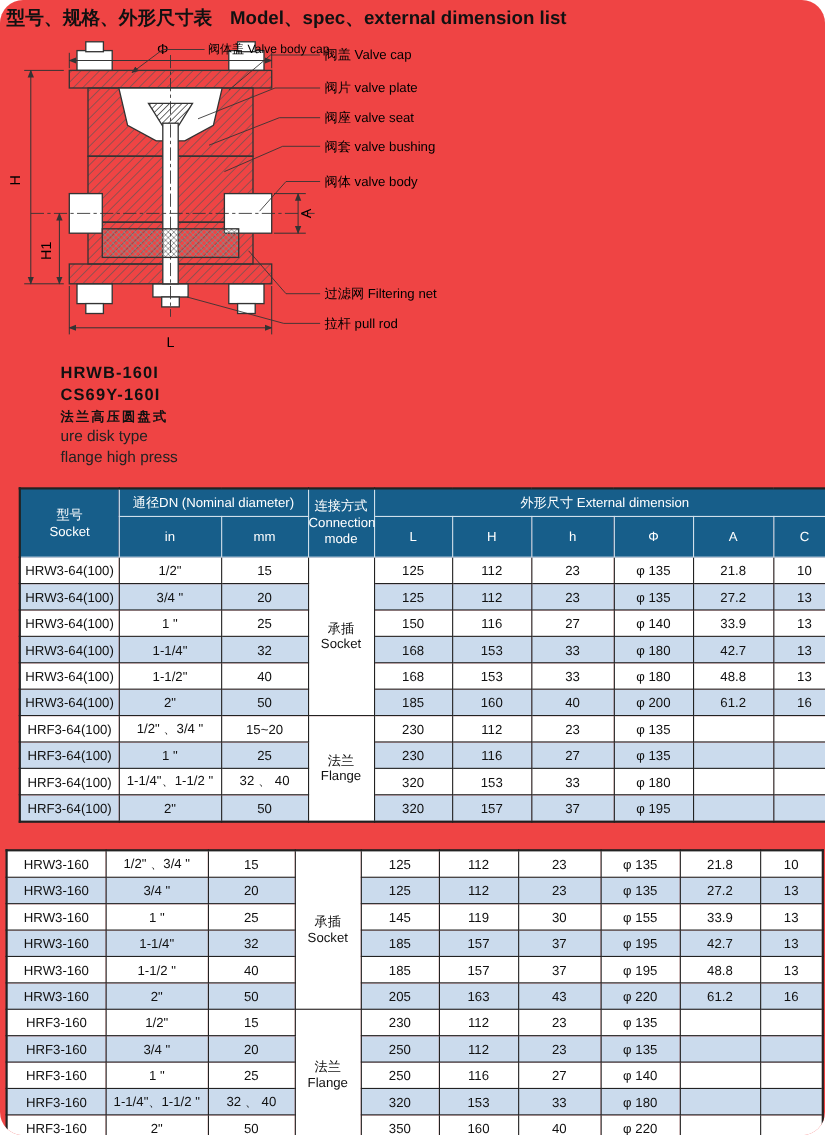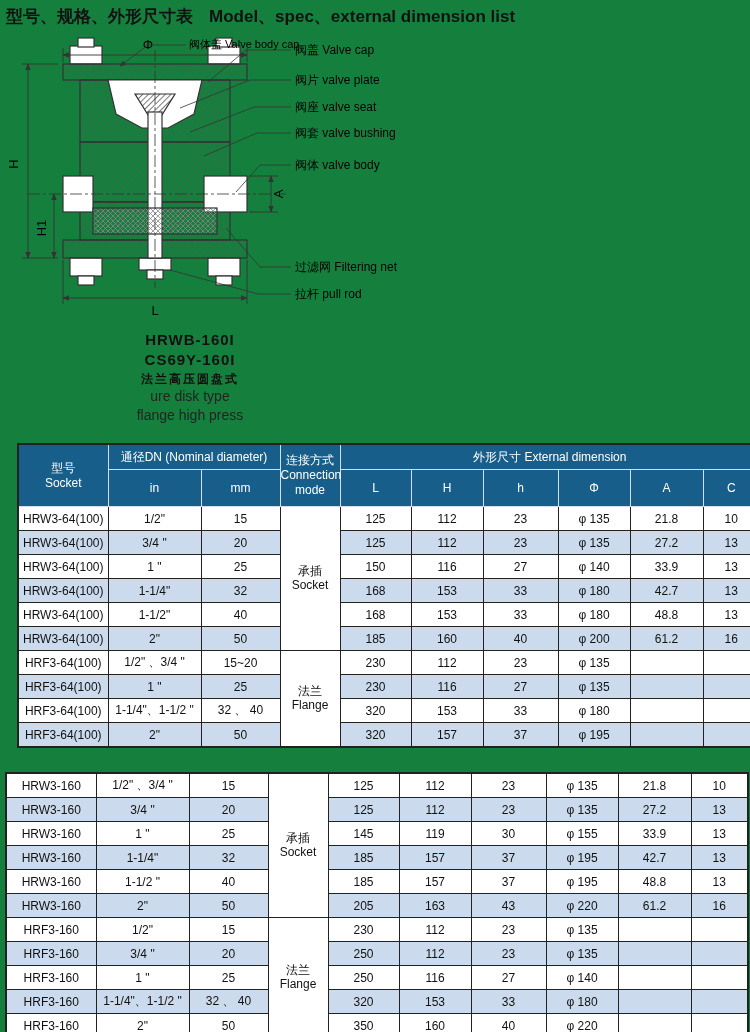--- a/index.html
+++ b/index.html
@@ -1,21 +1,21 @@
 <!DOCTYPE html>
 <html><head>
 <meta charset="utf-8">
 <style>
   html,body{margin:0;padding:0;background:#fff;}
-  .page{position:relative;width:750px;height:1032px;background:#15803d;overflow:hidden;
-        font-family:"Liberation Sans","DejaVu Sans",sans-serif;color:#111;}
+  .page{position:relative;width:750px;height:1032px;background:#ef4444;overflow:hidden;
+        font-family:"Liberation Sans","DejaVu Sans",sans-serif;color:#111;border-radius:21px;}
   .title{position:absolute;top:5px;left:6px;font-size:17px;font-weight:bold;white-space:nowrap;}
   .title .en{margin-left:16px;}
   .figure{position:absolute;left:8px;top:36px;width:400px;height:290px;}
-  .model-block{position:absolute;left:40px;top:330px;width:300px;text-align:center;line-height:1.35;}
+  .model-block{position:absolute;left:55px;top:330px;width:300px;text-align:left;line-height:1.35;}
   .model-block .b{font-weight:bold;font-size:15px;letter-spacing:1px;}
   .model-block .zh{font-weight:bold;font-size:12px;letter-spacing:2px;}
   .model-block .r{font-size:14px;color:#222;}
   table.spec{position:absolute;left:5px;width:742px;border-collapse:collapse;table-layout:fixed;
              font-size:12px;border:2px solid #222;}
   #t1{top:443px;margin-left:12px;} #t2{top:772px;}
   table.spec td{border:1px solid #222;text-align:center;height:23px;padding:0 1px;background:#fff;}
   table.spec tr.alt td{background:#cbdbed;}
   table.spec td.conn{background:#fff;line-height:1.15;}
   thead th{background:#175e8a;color:#fff;border:1px solid #cfdfeb;font-weight:normal;

